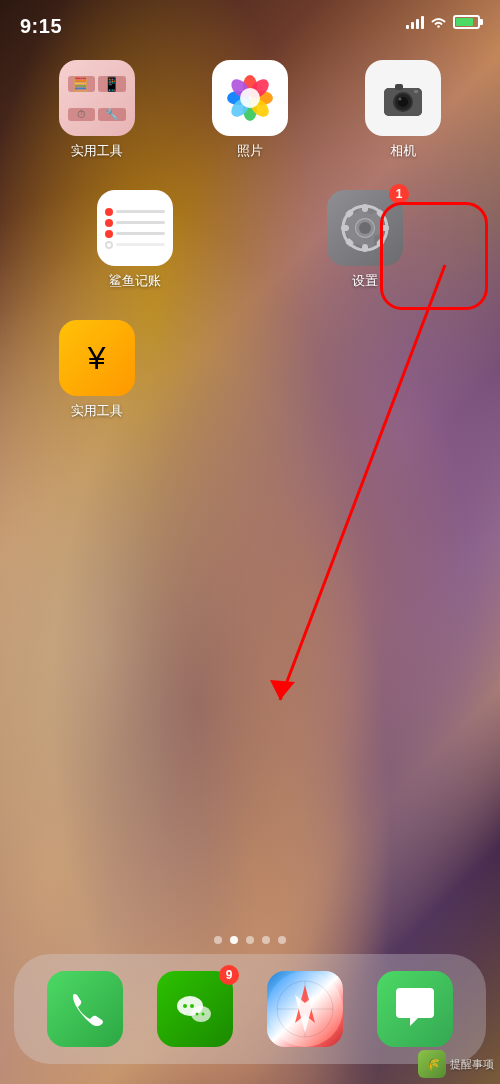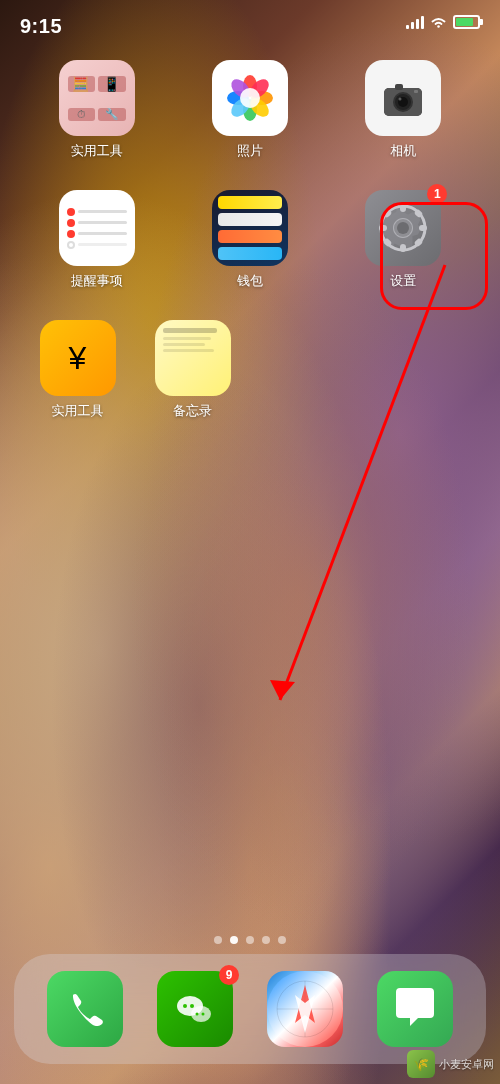--- a/index.html
+++ b/index.html
@@ -411,33 +411,24 @@
         </div>
         <div style="display:flex;align-items:center;gap:3px;width:100%;">
           <div style="width:8px;height:8px;border-radius:50%;background:#ff3b30;flex-shrink:0;"></div>
           <div style="height:3px;background:#ddd;flex:1;border-radius:2px;"></div>
         </div>
         <div style="display:flex;align-items:center;gap:3px;width:100%;">
           <div style="width:8px;height:8px;border-radius:50%;border:2px solid #ddd;flex-shrink:0;"></div>
           <div style="height:3px;background:#eee;flex:1;border-radius:2px;"></div>
         </div>
       </div>
-      <span class="app-label">提醒事项</span>
-    </div>
-
-
-    <div class="app-item">
-      <div class="app-icon" style="background:linear-gradient(160deg,#1a1a2e,#0f3460); overflow:hidden; padding:6px; gap:4px; flex-direction:column; align-items:center; justify-content:center;">
-        <div style="width:64px;height:14px;background:linear-gradient(90deg,#ffd700,#ffed4e);border-radius:4px;"></div>
-        <div style="width:64px;height:14px;background:linear-gradient(90deg,#e8e8e8,#f5f5f5);border-radius:4px;"></div>
-        <div style="width:64px;height:14px;background:linear-gradient(90deg,#ff6b35,#ff8c42);border-radius:4px;"></div>
-        <div style="width:64px;height:14px;background:linear-gradient(90deg,#4fc3f7,#29b6f6);border-radius:4px;"></div>
-      </div>
-      <span class="app-label">钱包</span>
-    </div>
+      <span class="app-label">鲨鱼记账</span>
+    </div>
+
+
 
     <div class="app-item" style="position:relative;">
       <div class="app-icon icon-settings" style="align-items:center; justify-content:center;">
         <svg class="gear-svg" viewBox="0 0 56 56">
           <g fill="#d1d1d6">
             <path d="M28 38c-5.52 0-10-4.48-10-10s4.48-10 10-10 10 4.48 10 10-4.48 10-10 10zm0-16c-3.31 0-6 2.69-6 6s2.69 6 6 6 6-2.69 6-6-2.69-6-6-6z"></path>
             <path d="M33.5 6.5h-11l-1.5 5.5-5 2.5-5-2.5-7.5 7.5 2.5 5-2.5 5 2.5 5 5.5 1.5v11l5.5 1.5 2.5-5 5 2.5 5-2.5 2.5 5 5.5-1.5v-11l5.5-1.5 2.5-5-2.5-5 2.5-5-7.5-7.5-5 2.5-5-2.5z" fill="#8e8e93" opacity="0.5"></path>
           </g>
           <circle cx="28" cy="28" r="22" fill="none" stroke="#c7c7cc" stroke-width="3"></circle>
           <g>
@@ -461,29 +452,20 @@
 
   <div class="app-row">
 
     <div class="app-item">
       <div class="app-icon icon-sharkmemo">
         <span style="font-size:32px;">¥</span>
       </div>
       <span class="app-label">实用工具</span>
     </div>
 
-    <div class="app-item">
-      <div class="app-icon" style="background:linear-gradient(135deg,#fff9c4,#fff176); flex-direction:column; align-items:flex-start; justify-content:flex-start; padding:8px;">
-        <div style="height:5px;background:rgba(0,0,0,0.2);border-radius:2px;width:90%;margin-bottom:4px;"></div>
-        <div style="height:3px;background:rgba(0,0,0,0.1);border-radius:2px;width:80%;margin-bottom:3px;"></div>
-        <div style="height:3px;background:rgba(0,0,0,0.1);border-radius:2px;width:70%;margin-bottom:3px;"></div>
-        <div style="height:3px;background:rgba(0,0,0,0.1);border-radius:2px;width:85%;"></div>
-      </div>
-      <span class="app-label">备忘录</span>
-    </div>
 
     <div class="app-item">
       <div class="app-icon" style="background:transparent;"></div>
     </div>
 
     <div class="app-item">
       <div class="app-icon" style="background:transparent;"></div>
     </div>
   </div>
 </div>
@@ -555,14 +537,14 @@
     </div>
   </div>
 </div>
 
 <div id="watermark">
   <div id="watermark-logo">
     <svg width="20" height="20" viewBox="0 0 20 20">
       <text x="10" y="15" font-size="13" text-anchor="middle" fill="white">🌾</text>
     </svg>
   </div>
-  <span id="watermark-text">小麦安卓网</span>
+  <span id="watermark-text">提醒事项</span>
 </div>
 
 </body></html>

